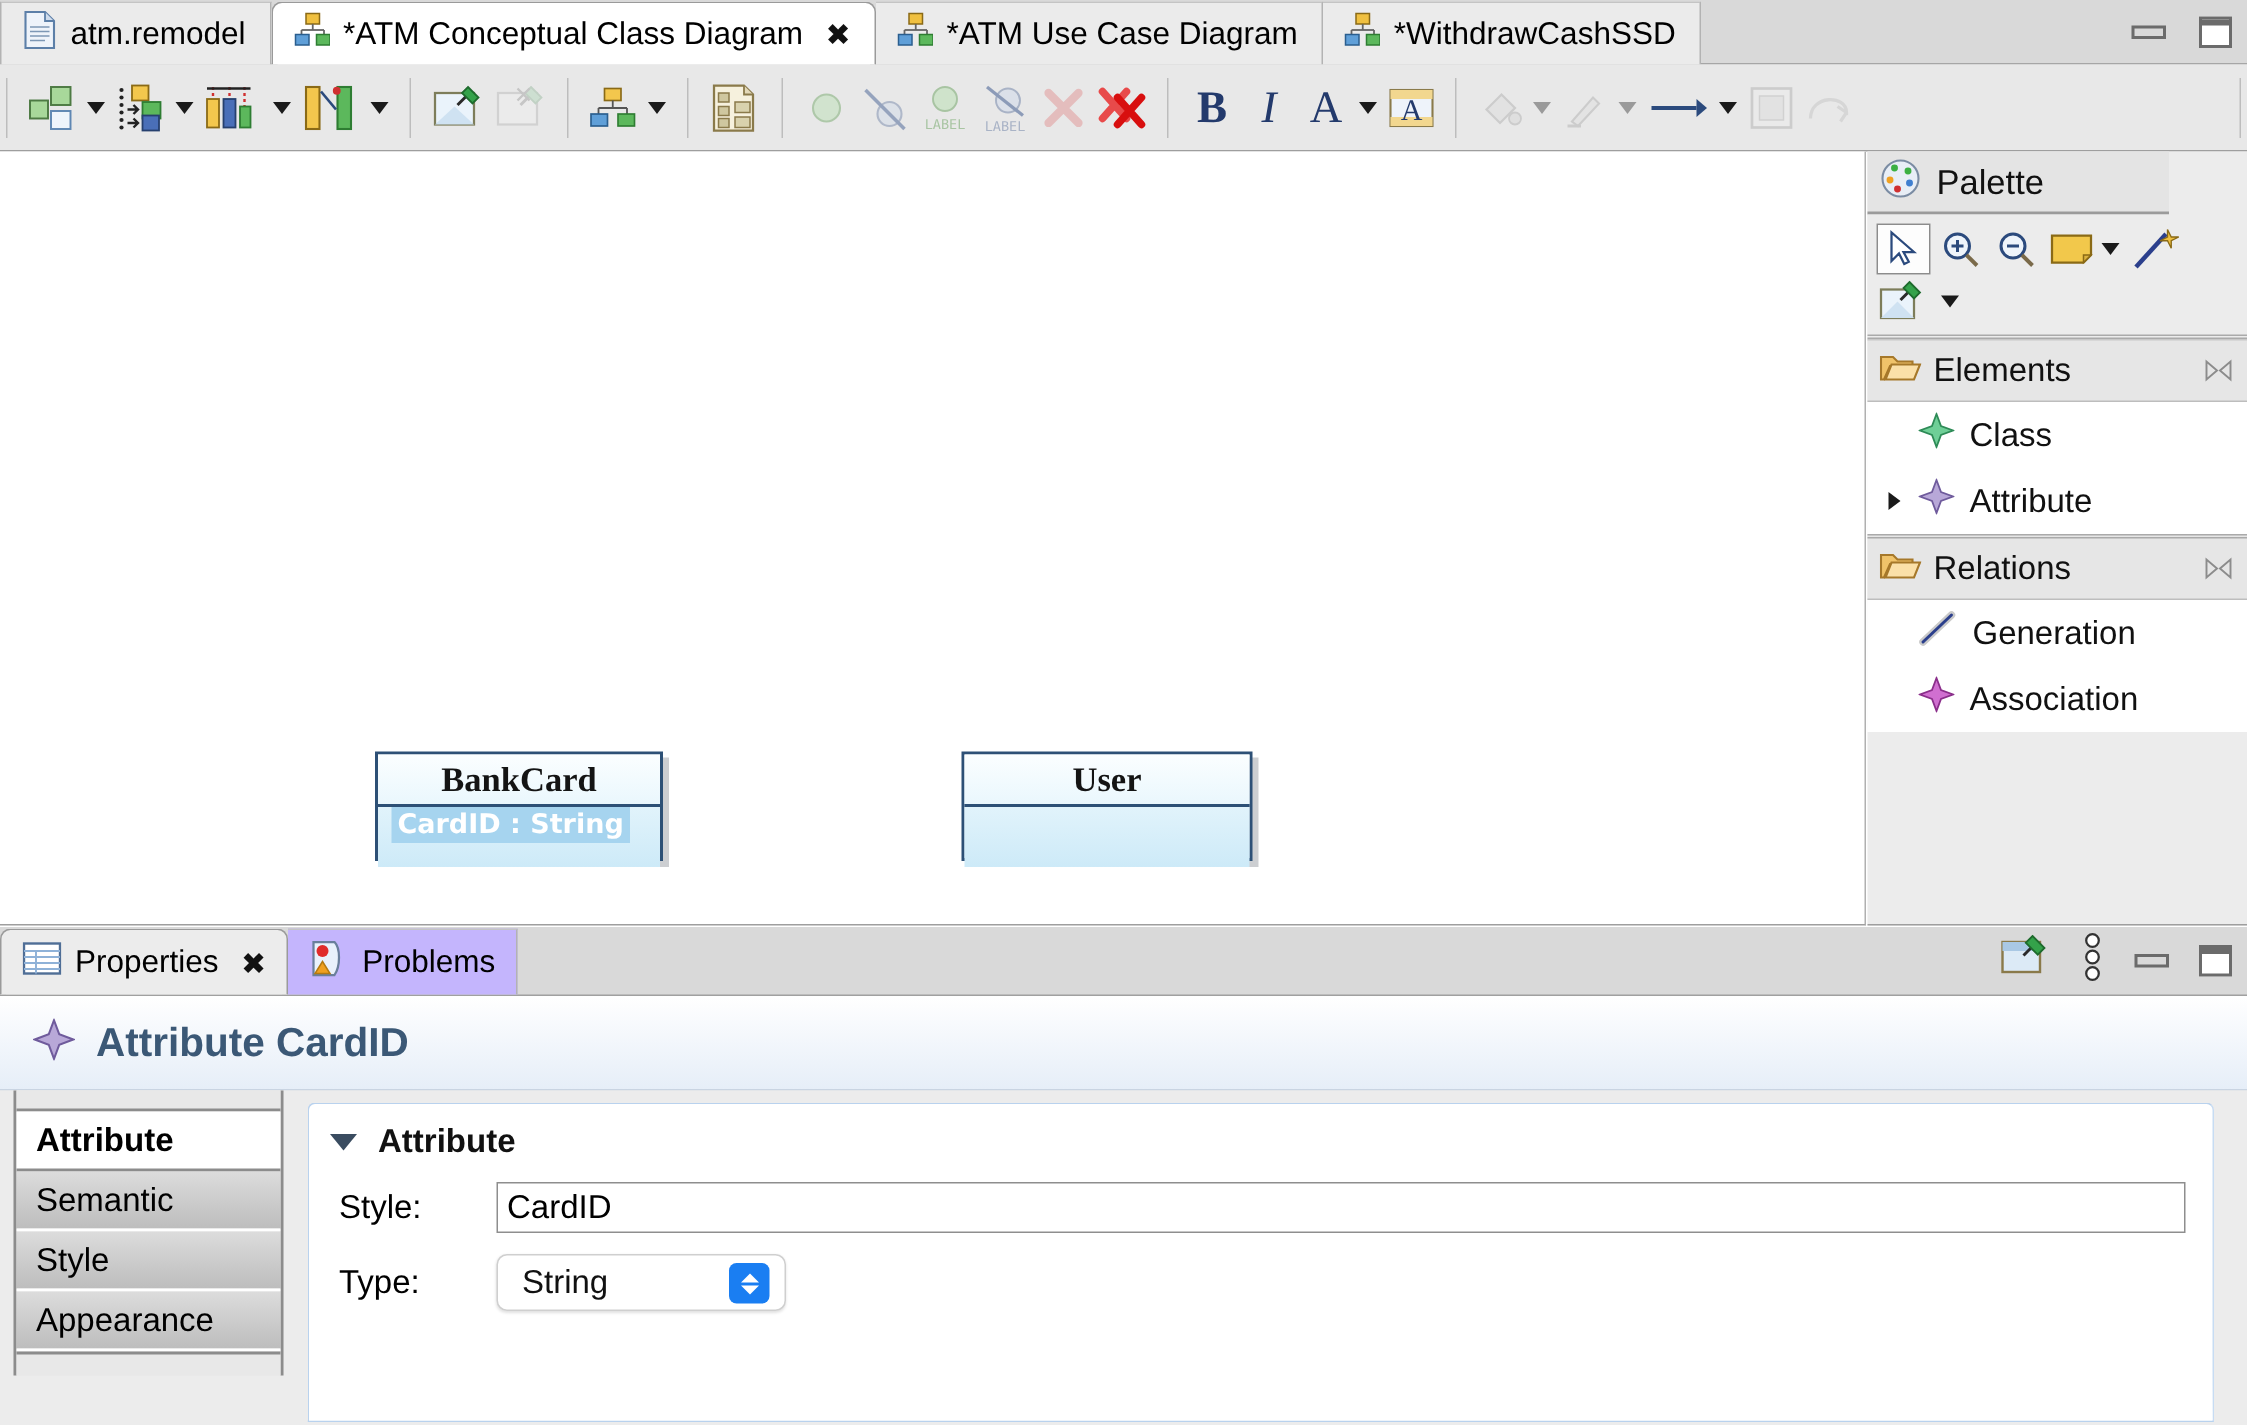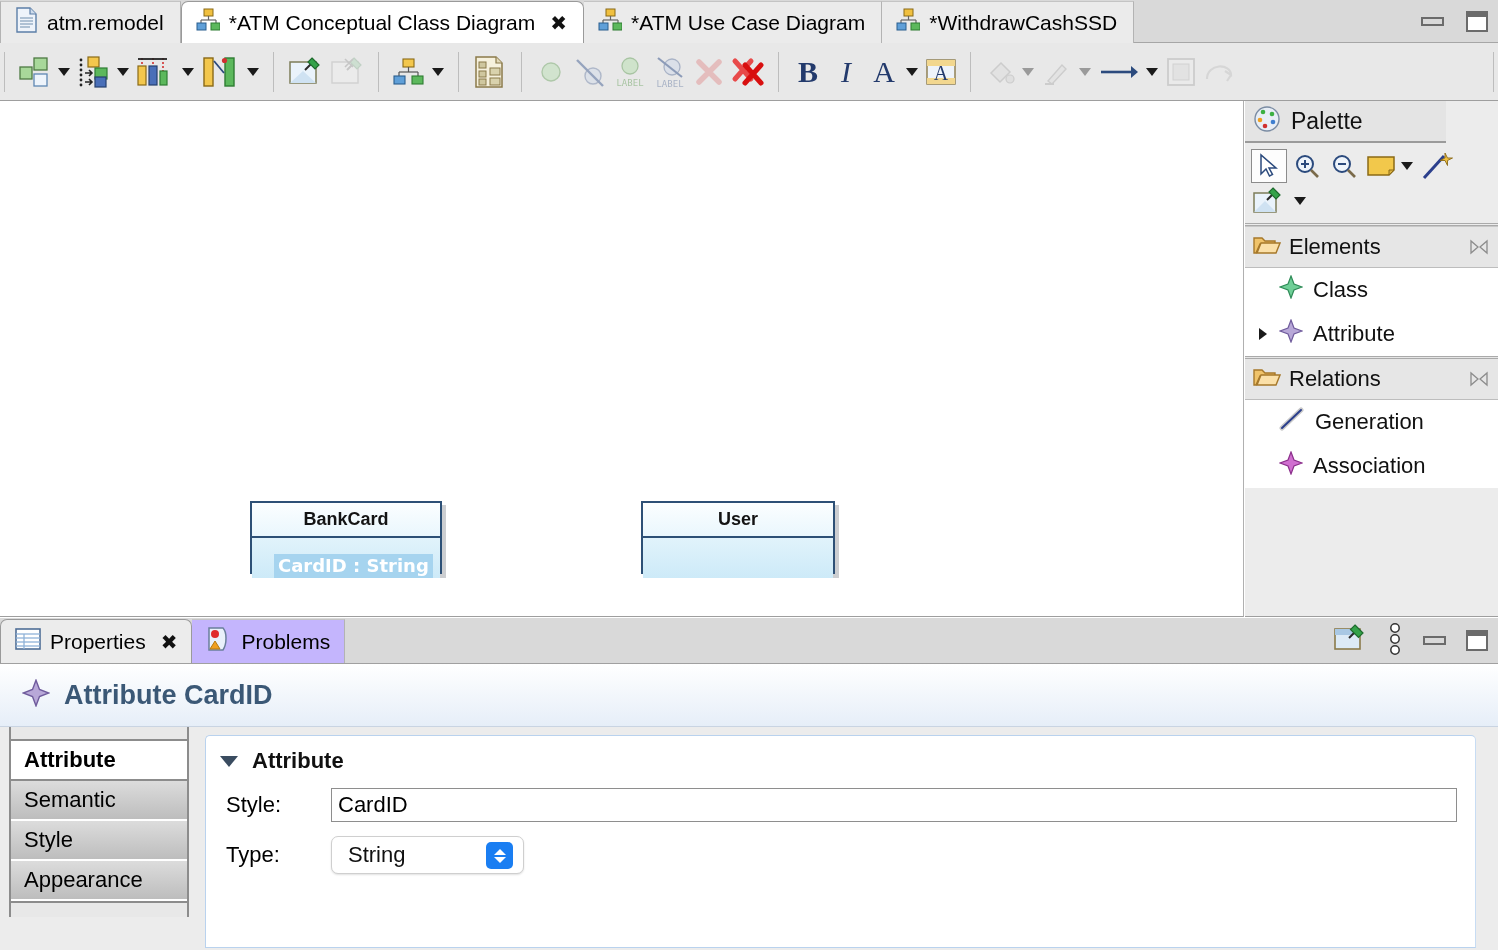--- a/index.html
+++ b/index.html
@@ -85,27 +85,27 @@
     position: absolute; left: 4px; top: 4px; width: 100%; height: 100%;
     background: rgba(120,125,135,0.38);
   }
   .umlbox .body {
     position: relative; width: 100%; height: 100%;
     border: 2px solid #2d5076; box-sizing: border-box;
     background: linear-gradient(180deg,#f6fcff 0%, #d6effa 100%);
   }
   .uml-title {
     height: 33px; display: flex; align-items: center; justify-content: center;
-    font-size: 18px; font-weight: bold; color: #141414;
+    font-size: 23px; font-weight: bold; color: #141414;
     border-bottom: 2px solid #2d5076;
     background: linear-gradient(180deg,#fbfeff 0%, #eaf7fd 100%);
-    font-family: Liberation Sans, sans-serif;
+    font-family: Liberation Serif, serif;
   }
   .uml-compartment {
-    height: 40px; display: flex; align-items: flex-end; padding-left: 22px;
+    height: 40px; display: flex; align-items: flex-start; padding-left: 9px;
     background: linear-gradient(180deg,#e1f3fb 0%, #cdeaf8 100%);
   }
   .attr-selected {
     font-size: 18px; font-weight: bold; color: #ffffff;
     background: #a6d4ef; padding: 1px 4px 2px 4px;
     font-family: "DejaVu Sans", sans-serif;
     white-space: nowrap;
   }
 
   

